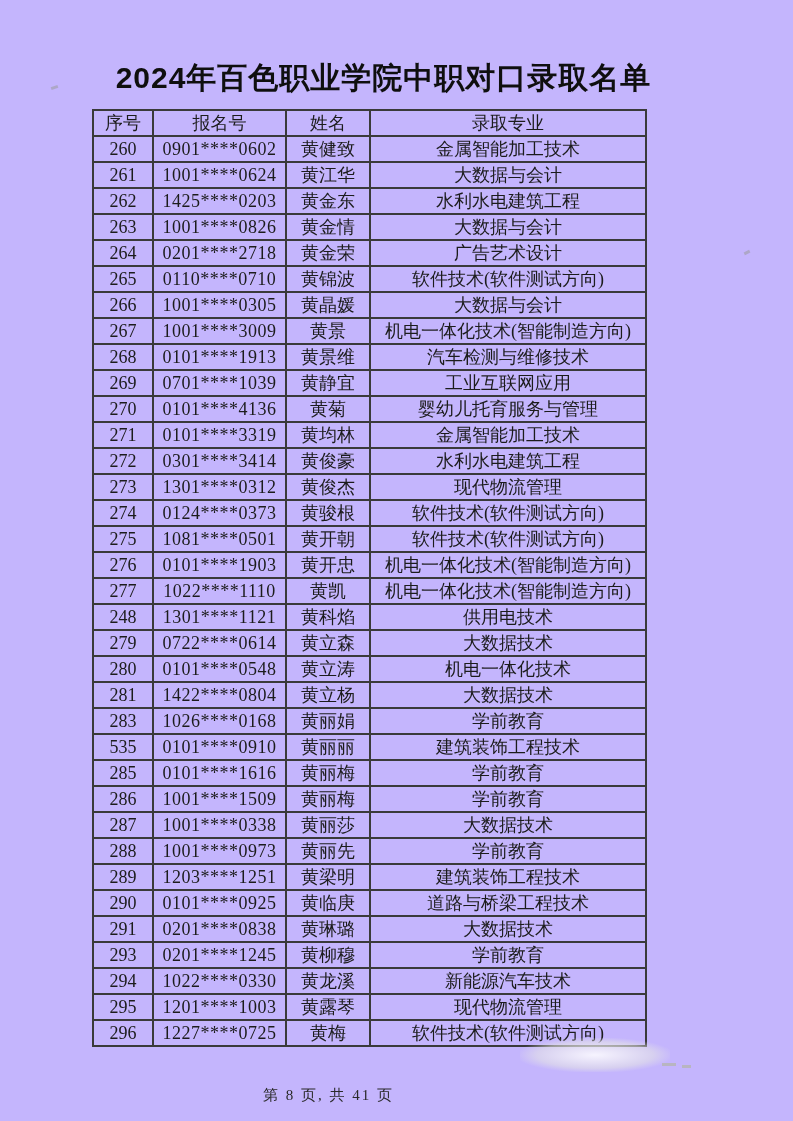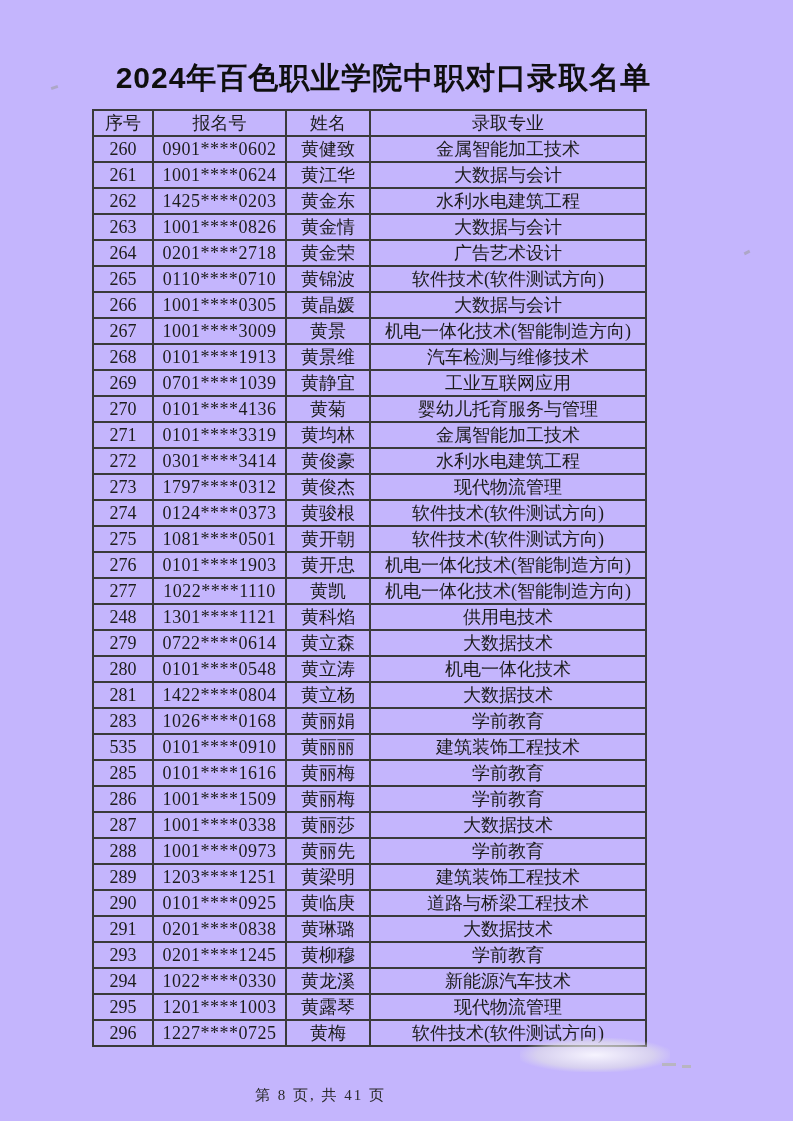--- a/index.html
+++ b/index.html
@@ -57,21 +57,21 @@
   col.c-index { width: 60px; }
   col.c-regno { width: 133px; }
   col.c-name  { width: 84px; }
   col.c-major { width: 276px; }
   td[data-name="cell-registration-number"] {
     letter-spacing: 0.5px;
   }
   .page-footer {
     position: absolute;
     top: 1086px;
-    left: 0;
+    left: 8px;
     width: 641px;
     text-align: center;
     font-size: 15px;
     letter-spacing: 2px;
     color: #2a2a2a;
   }
   
   .speck {
     position: absolute;
     background: #9a9a9a;
@@ -194,21 +194,21 @@
           <td data-name="cell-major">金属智能加工技术</td>
         </tr>
         <tr data-name="table-row">
           <td data-name="cell-index">272</td>
           <td data-name="cell-registration-number">0301****3414</td>
           <td data-name="cell-name">黄俊豪</td>
           <td data-name="cell-major">水利水电建筑工程</td>
         </tr>
         <tr data-name="table-row">
           <td data-name="cell-index">273</td>
-          <td data-name="cell-registration-number">1797****0312</td>
+          <td data-name="cell-registration-number">1301****0312</td>
           <td data-name="cell-name">黄俊杰</td>
           <td data-name="cell-major">现代物流管理</td>
         </tr>
         <tr data-name="table-row">
           <td data-name="cell-index">274</td>
           <td data-name="cell-registration-number">0124****0373</td>
           <td data-name="cell-name">黄骏根</td>
           <td data-name="cell-major">软件技术(软件测试方向)</td>
         </tr>
         <tr data-name="table-row">

